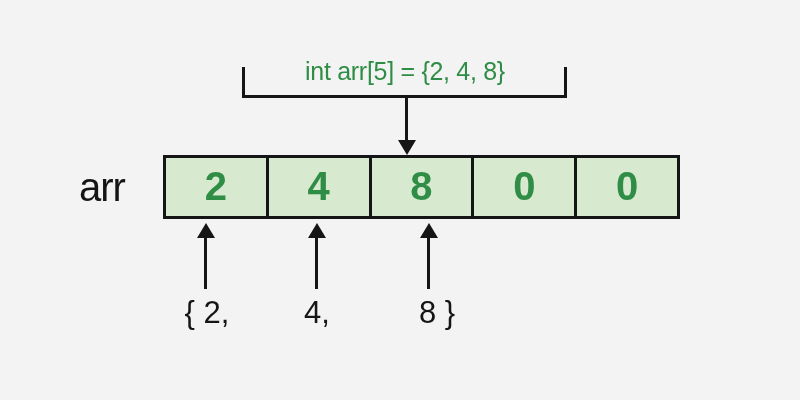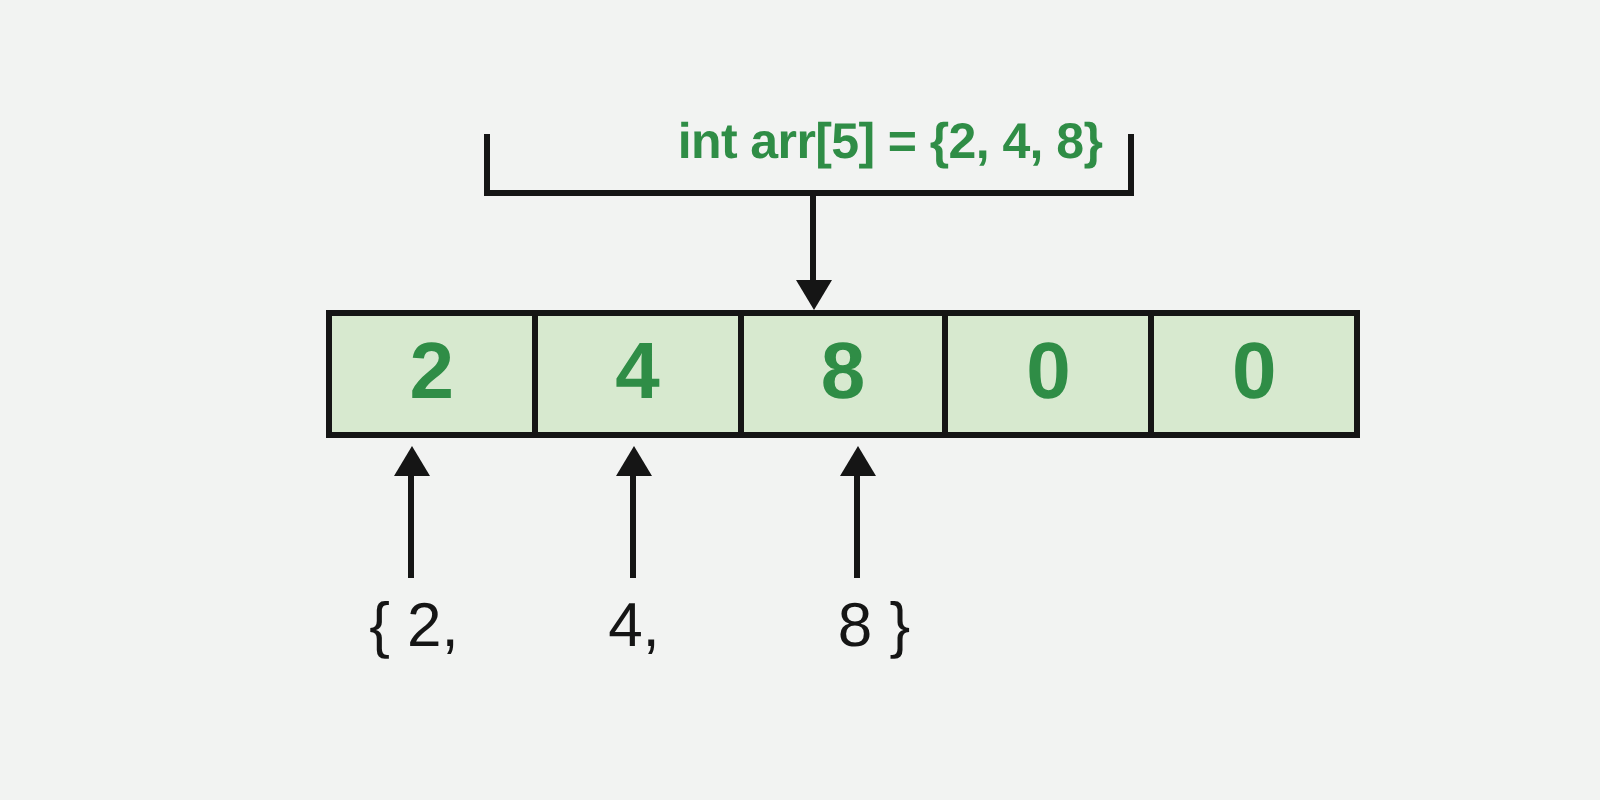--- a/index.html
+++ b/index.html
@@ -15,23 +15,22 @@
     font-family:"Liberation Sans","DejaVu Sans",sans-serif;
     overflow:hidden;
   }
   .stage{position:relative;width:800px;height:400px;}
 
   
   .declaration{
     position:absolute;left:242px;top:57px;width:326px;
     text-align:center;
     color:var(--accent-green);
-    font-size:25px;font-weight:700;letter-spacing:-0.3px;
+    font-size:25px;font-weight:400;letter-spacing:-0.3px;
     white-space:nowrap;
-    padding-left:40px;
   }
 
   
   .bracket{
     position:absolute;left:242px;top:67px;width:325px;height:31px;
     border-left:3px solid var(--outline-black);
     border-right:3px solid var(--outline-black);
     border-bottom:3px solid var(--outline-black);
     box-sizing:border-box;
   }
@@ -86,20 +85,21 @@
 
   <div class="declaration">int arr[5] = {2, 4, 8}</div>
 
   <div class="bracket"></div>
 
   <div>
     <div class="arrow-line" style="left:405px;top:98px;height:44px;"></div>
     <div class="arrow-head head-down" style="left:398px;top:140px;"></div>
   </div>
 
+  <div class="arr-label">arr</div>
 
   <div class="array-box">
     <div class="cell">
       <span class="cell-value">2</span>
     </div>
     <div class="cell">
       <span class="cell-value">4</span>
     </div>
     <div class="cell">
       <span class="cell-value">8</span>

